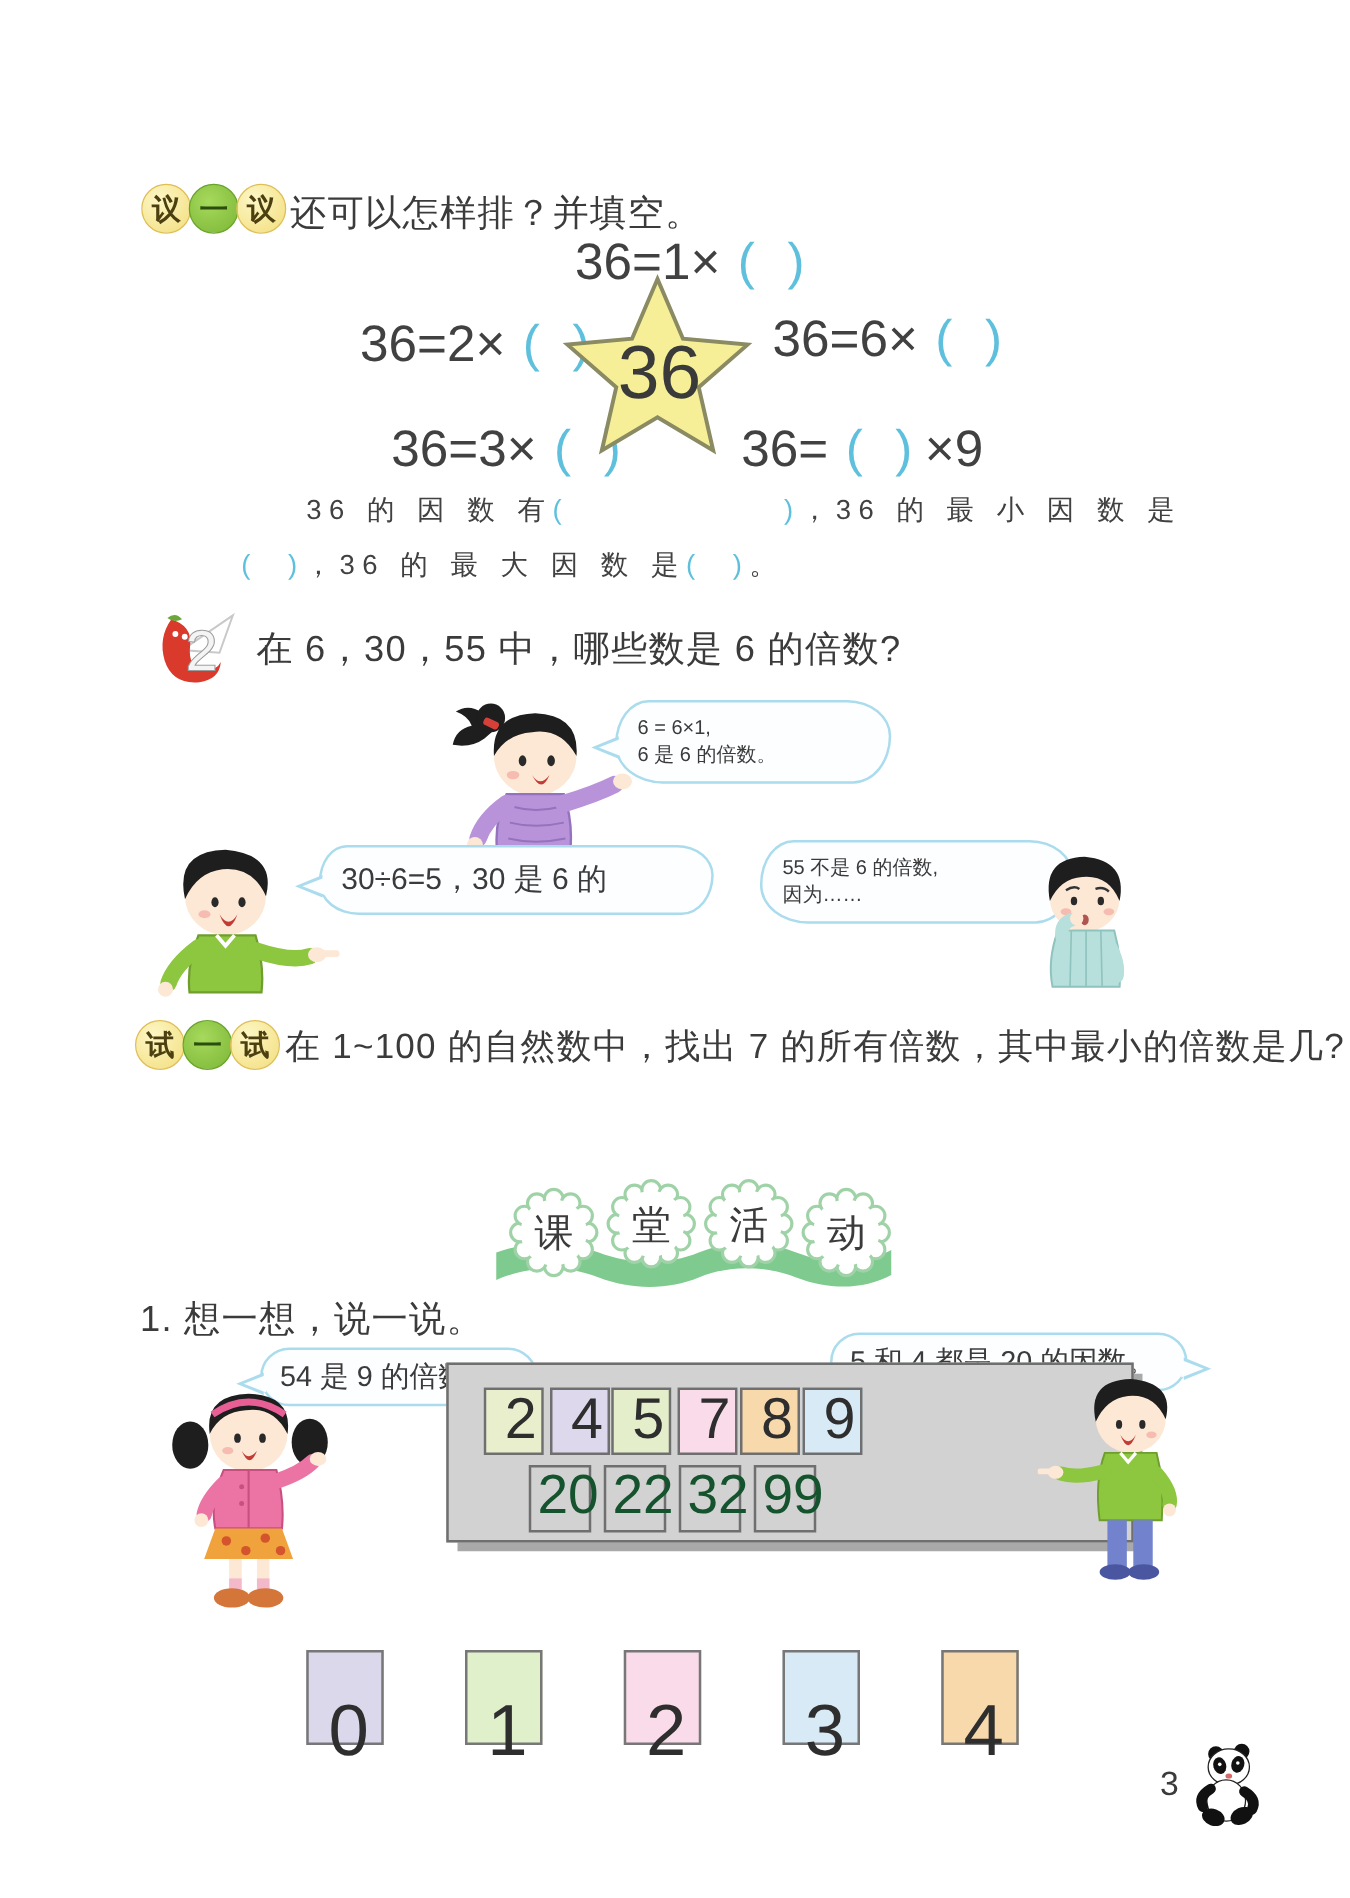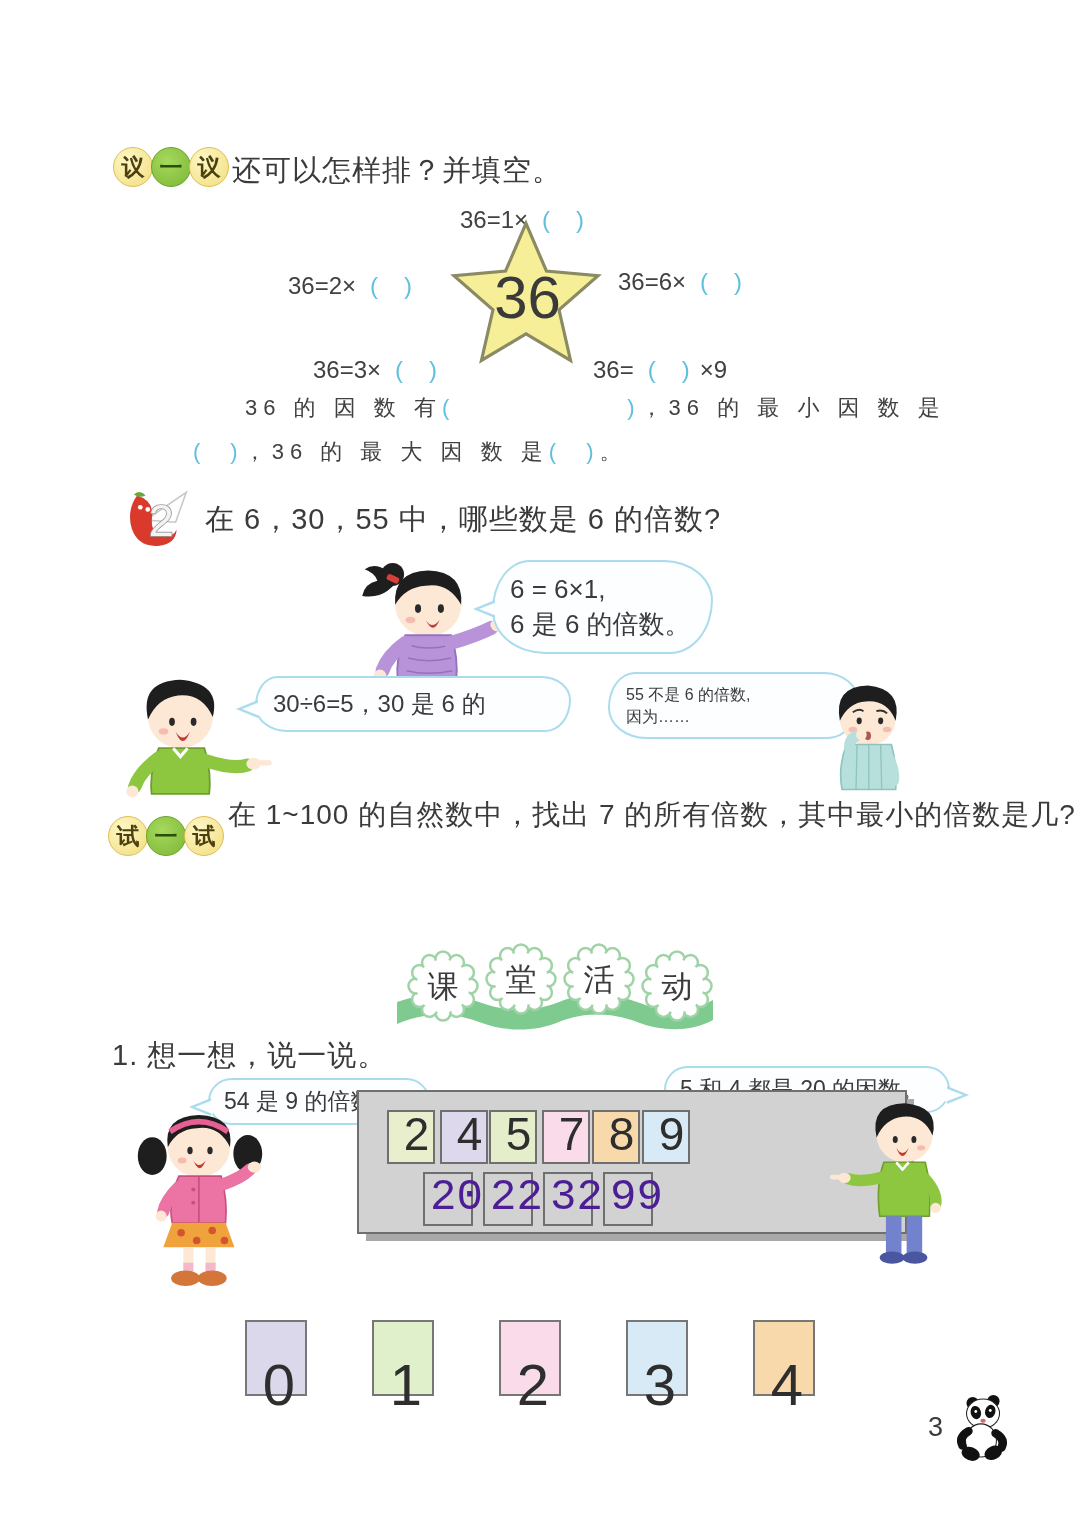--- a/index.html
+++ b/index.html
@@ -15,21 +15,21 @@
     width:38px; height:38px; border-radius:50%;
     display:flex; align-items:center; justify-content:center;
     font-size:23px; font-weight:bold; margin-right:-2px;
   }
   .bc.yellow { background:radial-gradient(circle at 35% 30%, #fdf7c6, #f2dd7c); border:1px solid #dfbe56; color:#4d4010; }
   .bc.green  { background:radial-gradient(circle at 40% 35%, #a6d95c, #7cb636); border:1px solid #69a32a; color:#2c4e0d; }
 
   .body-text { position:absolute; font-size:29px; letter-spacing:1px; white-space:nowrap; }
 
   
-  .eq { position:absolute; font-size:24px; color:#414141; white-space:nowrap;margin-top:20px; }
+  .eq { position:absolute; font-size:41px; color:#414141; white-space:nowrap; }
   .eq .paren { color:#5fc0dd; }
   .eq .paren.open { margin-left:14px; }
   .eq .gap { display:inline-block; width:26px; }
   .eq .tail { margin-left:10px; }
 
   .fill-line { position:absolute; font-size:22px; letter-spacing:6px; white-space:nowrap; color:#414141; }
   .fill-line .paren { color:#5fc0dd; }
   .fill-line .gapwide { display:inline-block; width:172px; }
   .fill-line .gap { display:inline-block; width:24px; }
 
@@ -66,21 +66,21 @@
     box-shadow:8px 8px 0 -1px #a9a9a9;
   }
   .card-sm { position:absolute; width:44px; height:50px; border:2px solid #6f6f6f; }
   .card-sm .num {
     position:absolute; left:58%; top:50%; transform:translate(-42%,-55%);
     font-size:46px; color:#2e2e2e; white-space:nowrap;
   }
   .card-gray { position:absolute; width:46px; height:50px; border:2px solid #6f6f6f; }
   .card-gray .num {
     position:absolute; left:5px; top:50%; transform:translateY(-55%);
-    font-size:44px; color:#4c1d95; white-space:nowrap;font-family:Liberation Mono, monospace;
+    font-size:44px; color:#14532d; white-space:nowrap;
   }
 
   
   .card-lg { position:absolute; width:58px; height:72px; border:2px solid #777; }
   .card-lg .num {
     position:absolute; left:55%; top:100%; transform:translate(-50%,-64%);
     font-size:58px; color:#2e2e2e;
   }
 
   .page-num { position:absolute; font-size:27px; color:#3b3b3b; }
@@ -154,21 +154,21 @@
       <path d="M48,72 Q62,76 78,72 M46,82 Q62,86 80,82 M45,92 Q62,96 81,92" stroke="#9572bd" stroke-width="1.2" fill="none"></path>
       <path d="M80,70 Q100,64 112,58" stroke="#b893da" stroke-width="11" stroke-linecap="round" fill="none"></path>
       <ellipse cx="117" cy="56" rx="6" ry="5" fill="#fce8d5"></ellipse>
       <path d="M44,70 Q30,80 26,92" stroke="#b893da" stroke-width="11" stroke-linecap="round" fill="none"></path>
       <circle cx="24" cy="96" r="5" fill="#fce8d5"></circle>
       <path d="M38,100 L84,100 L90,114 L32,114 Z" fill="#e8562b"></path>
       <path d="M42,100 L46,114 M52,100 L55,114 M62,100 L63,114 M72,100 L72,114 M80,100 L82,114" stroke="#f2b93d" stroke-width="2.5"></path>
     </svg>
   </div>
 
-  <div class="bubble tail-l" style="left:492px;top:560px;width:185px;font-size:26px">
+  <div class="bubble tail-l" style="left:492px;top:560px;width:185px;font-size:16px">
     <div>6 = 6×1,</div>
     <div>6 是 6 的倍数。</div>
   </div>
 
   <div class="abs" style="left:118px;top:668px;width:180px;height:140px">
     <svg viewBox="0 0 150 115" width="180" height="140">
       <ellipse cx="52" cy="40" rx="27" ry="26" fill="#fce8d5"></ellipse>
       <path d="M25,42 Q18,10 52,9 Q86,12 79,40 Q70,20 50,22 Q33,24 25,42 Z" fill="#1e1e1e"></path>
       <ellipse cx="45" cy="44" rx="2.4" ry="3.4" fill="#2a2a2a"></ellipse>
       <ellipse cx="63" cy="44" rx="2.4" ry="3.4" fill="#2a2a2a"></ellipse>
@@ -209,21 +209,21 @@
       <circle cx="46" cy="57" r="5" fill="#fce8d5"></circle>
       <path d="M70,76 Q78,90 76,100" stroke="#b7dfdb" stroke-width="10" stroke-linecap="round" fill="none"></path>
     </svg>
   </div>
 
   <div class="badge" style="left:108px;top:816px">
     <span class="bc yellow">试</span>
     <span class="bc green">一</span>
     <span class="bc yellow">试</span>
   </div>
-  <div class="body-text" style="left:228px;top:796px;font-size:28px">在 1~100 的自然数中，找出 7 的所有倍数，其中最小的倍数是几?</div>
+  <div class="body-text" style="left:228px;top:818px;font-size:28px">在 1~100 的自然数中，找出 7 的所有倍数，其中最小的倍数是几?</div>
 
   <div class="abs" style="left:395px;top:938px;width:320px;height:100px">
     <svg viewBox="0 0 320 100" width="320" height="100">
       <path d="M2,64 C30,54 58,54 84,64 C110,74 140,74 164,64 C188,54 216,54 242,64 C268,74 296,74 318,62 L318,82 C296,94 268,94 242,84 C216,74 188,74 164,84 C140,94 110,94 84,84 C58,74 30,74 2,86 Z" fill="#7fca8e"></path>
       <defs>
         <g id="sc">
           <g stroke="#9fd3a7" stroke-width="2.5" fill="#ffffff">
             <circle cx="27" cy="0" r="7.5"></circle>
               <circle cx="23.4" cy="13.5" r="7.5"></circle>
               <circle cx="13.5" cy="23.4" r="7.5"></circle>

